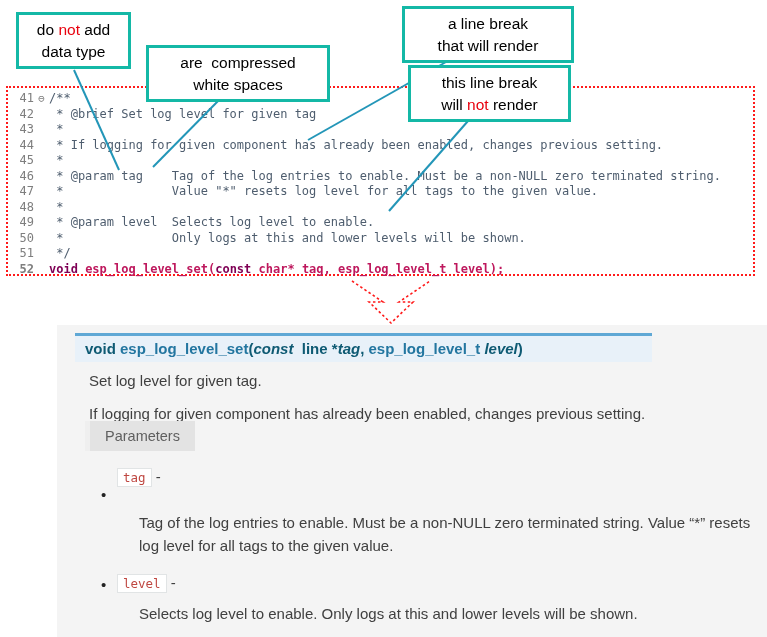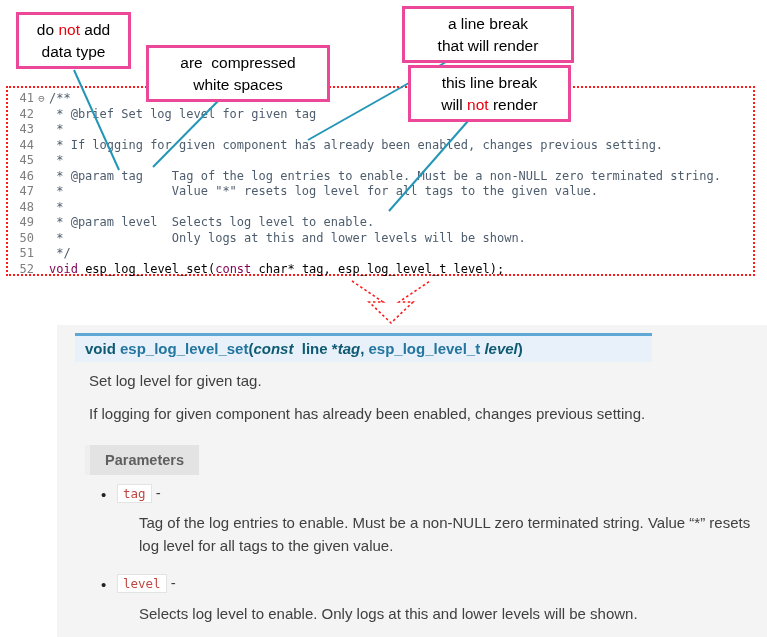--- a/index.html
+++ b/index.html
@@ -1,56 +1,56 @@
 <!DOCTYPE html>
 <html><head>
 <meta charset="utf-8">
 <style>
   * { margin:0; padding:0; box-sizing:border-box; }
   body { background:#fff; }
   .page { position:relative; width:767px; height:637px; background:#ffffff;
           font-family:"Liberation Sans", sans-serif; overflow:hidden; }
 
   
-  .callout { position:absolute; border:3px solid #ec4899; background:#fff;
+  .callout { position:absolute; border:3px solid #14b8a6; background:#fff;
              text-align:center; font-size:15.5px; color:#000; line-height:1.4;
              padding:4px 6px; z-index:6; }
   .callout .cl-line { white-space:pre-wrap; }
   .red { color:#e8000d; }
 
   
   .overlay { position:absolute; left:0; top:0; pointer-events:none; z-index:5; }
 
   
   .code-block { position:absolute; left:6px; top:86px; width:749px; height:190px;
                 border:2px dotted #ff1a1a; background:#fff; padding-top:3px; z-index:1; }
   .code-line { display:flex; height:15.5px; font-family:"DejaVu Sans Mono", monospace;
                font-size:12px; line-height:15.5px; }
   .lnum { width:26px; text-align:right; color:#7e7e7e; flex:none; }
   .fold { width:15px; text-align:center; color:#7e7e7e; font-size:11px; flex:none; }
   .ctext { white-space:pre; color:#4e5d6e; }
-  .code-line.decl { font-weight:normal; }
-  .decl .plain { color:#000000; white-space:pre; }
+  .code-line.decl { font-weight:bold; }
+  .decl .plain { color:#be185d; white-space:pre; }
   .decl .kw { color:#7f0055; white-space:pre; }
 
   
   .docs { position:absolute; left:57px; top:325px; width:710px; height:312px;
           background:#f4f4f4; z-index:1; }
   .sig { position:absolute; left:18px; top:8px; width:577px; background:#e8f1f9;
          border-top:3px solid #5fa8d5; padding:4px 10px 5px; font-size:15px;
          white-space:pre; }
   .sig-kw   { color:#0e5a73; font-weight:bold; }
   .sig-const{ color:#0e5a73; font-weight:bold; font-style:italic; }
   .sig-name { color:#2376a0; font-weight:bold; }
   .sig-type { color:#2376a0; font-weight:bold; }
   .sig-arg  { color:#0e5a73; font-weight:bold; font-style:italic; }
   .sig-plain{ color:#0e5a73; font-weight:bold; }
   .docp { position:absolute; left:32px; font-size:15px; color:#3f3f3f; }
-  .params-header { position:absolute; left:28px; top:120px; background:#e3e3e3;
-                   border-left:5px solid #efefef; color:#5f5f5f; font-weight:bold;
+  .params-header { position:absolute; left:28px; top:96px; background:#e3e3e3;
+                   border-left:5px solid #efefef; color:#5f5f5f; font-weight:normal;
                    font-size:14.5px; padding:7px 15px; }
   .bullet { position:absolute; left:44px; font-size:15px; color:#222; }
   .li-head { position:absolute; left:60px; font-size:15px; color:#404040; }
   .literal { font-family:"DejaVu Sans Mono", monospace; font-size:12.5px; color:#bf4741;
              background:#ffffff; border:1px solid #e1e4e5; padding:1px 5px; }
   .dash { color:#404040; }
   .desc { position:absolute; left:60px; width:632px; font-size:15px; color:#404040;
           line-height:1.55;margin-left:22px; }
 </style>
 </head>
@@ -157,21 +157,21 @@
 
   <div class="docs">
     <div class="sig"><span class="sig-kw">void </span><span class="sig-name">esp_log_level_set</span><span class="sig-plain">(</span><span class="sig-const">const</span><span class="sig-plain">  line *</span><span class="sig-arg">tag</span><span class="sig-plain">, </span><span class="sig-type">esp_log_level_t</span><span class="sig-arg"> level</span><span class="sig-plain">)</span></div>
 
     <div class="docp" style="top:47px;">Set log level for given tag.</div>
     <div class="docp" style="top:80px;">If logging for given component has already been enabled, changes previous setting.</div>
 
     <div class="params-header">Parameters</div>
 
     <span class="bullet" style="top:161px;">•</span>
-    <div class="li-head" style="top:159px;"><span class="literal">tag</span><span class="dash"> -</span></div>
+    <div class="li-head" style="top:143px;"><span class="literal">tag</span><span class="dash"> -</span></div>
     <div class="desc" style="top:186px;">Tag of the log entries to enable. Must be a non-NULL zero terminated string. Value “*” resets log level for all tags to the given value.</div>
 
     <span class="bullet" style="top:251px;">•</span>
     <div class="li-head" style="top:249px;"><span class="literal">level</span><span class="dash"> -</span></div>
     <div class="desc" style="top:277px;">Selects log level to enable. Only logs at this and lower levels will be shown.</div>
   </div>
 
 </div>
 
 </body></html>

